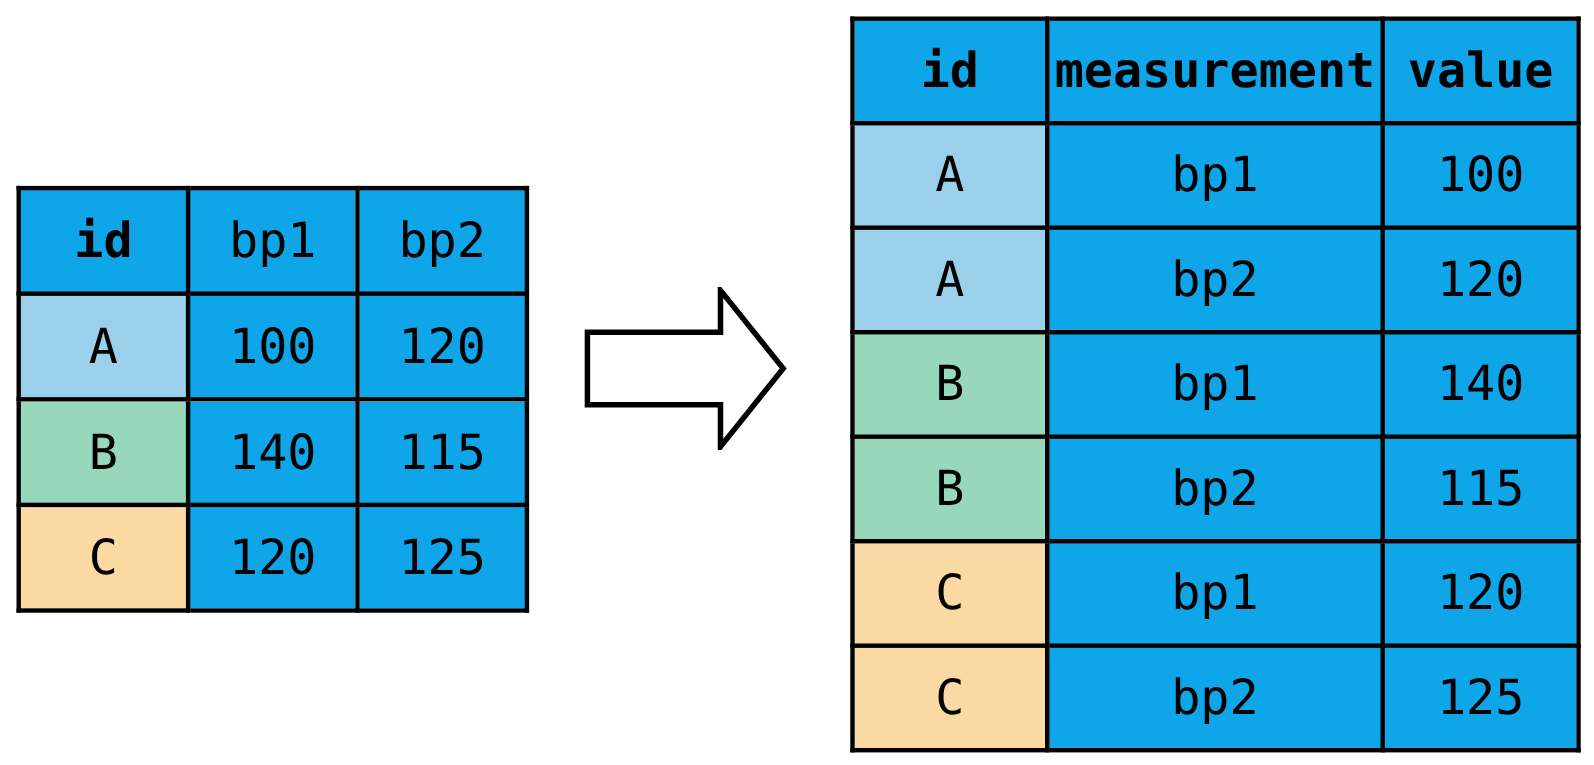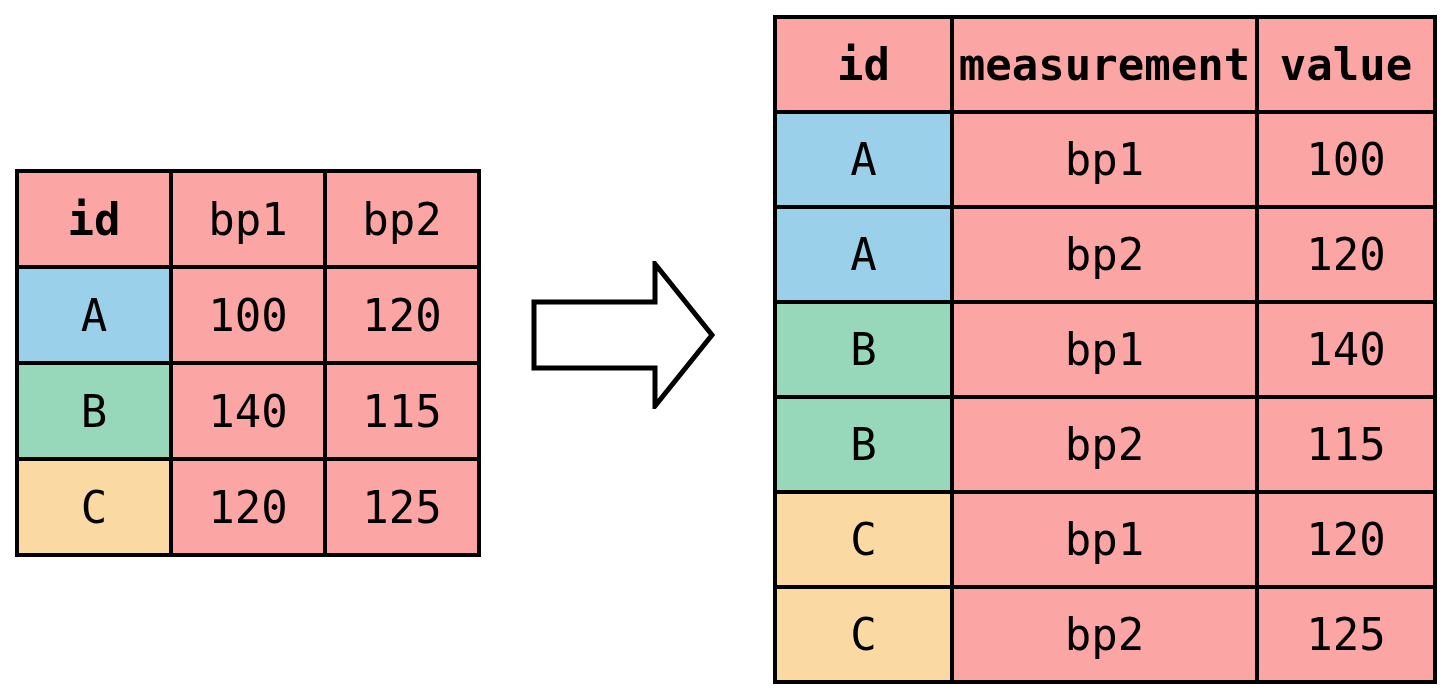--- a/index.html
+++ b/index.html
@@ -18,21 +18,21 @@
     border-collapse: collapse;
     table-layout: fixed;
     background: #ffffff;
   }
   table.tbl td, table.tbl th {
     border: 4px solid #000000;
     text-align: center;
     vertical-align: middle;
     font-size: 44px;
     font-weight: normal;
-    background: #fca5a5;
+    background: #0ea5e9;
     overflow: hidden;
   }
   table.tbl th.bold { font-weight: bold; }
 
   
   #wide-table { left: 15px; top: 169px; }
   #wide-table col { width: 154px; }
   #wide-table tr { height: 96px; }
 
   

